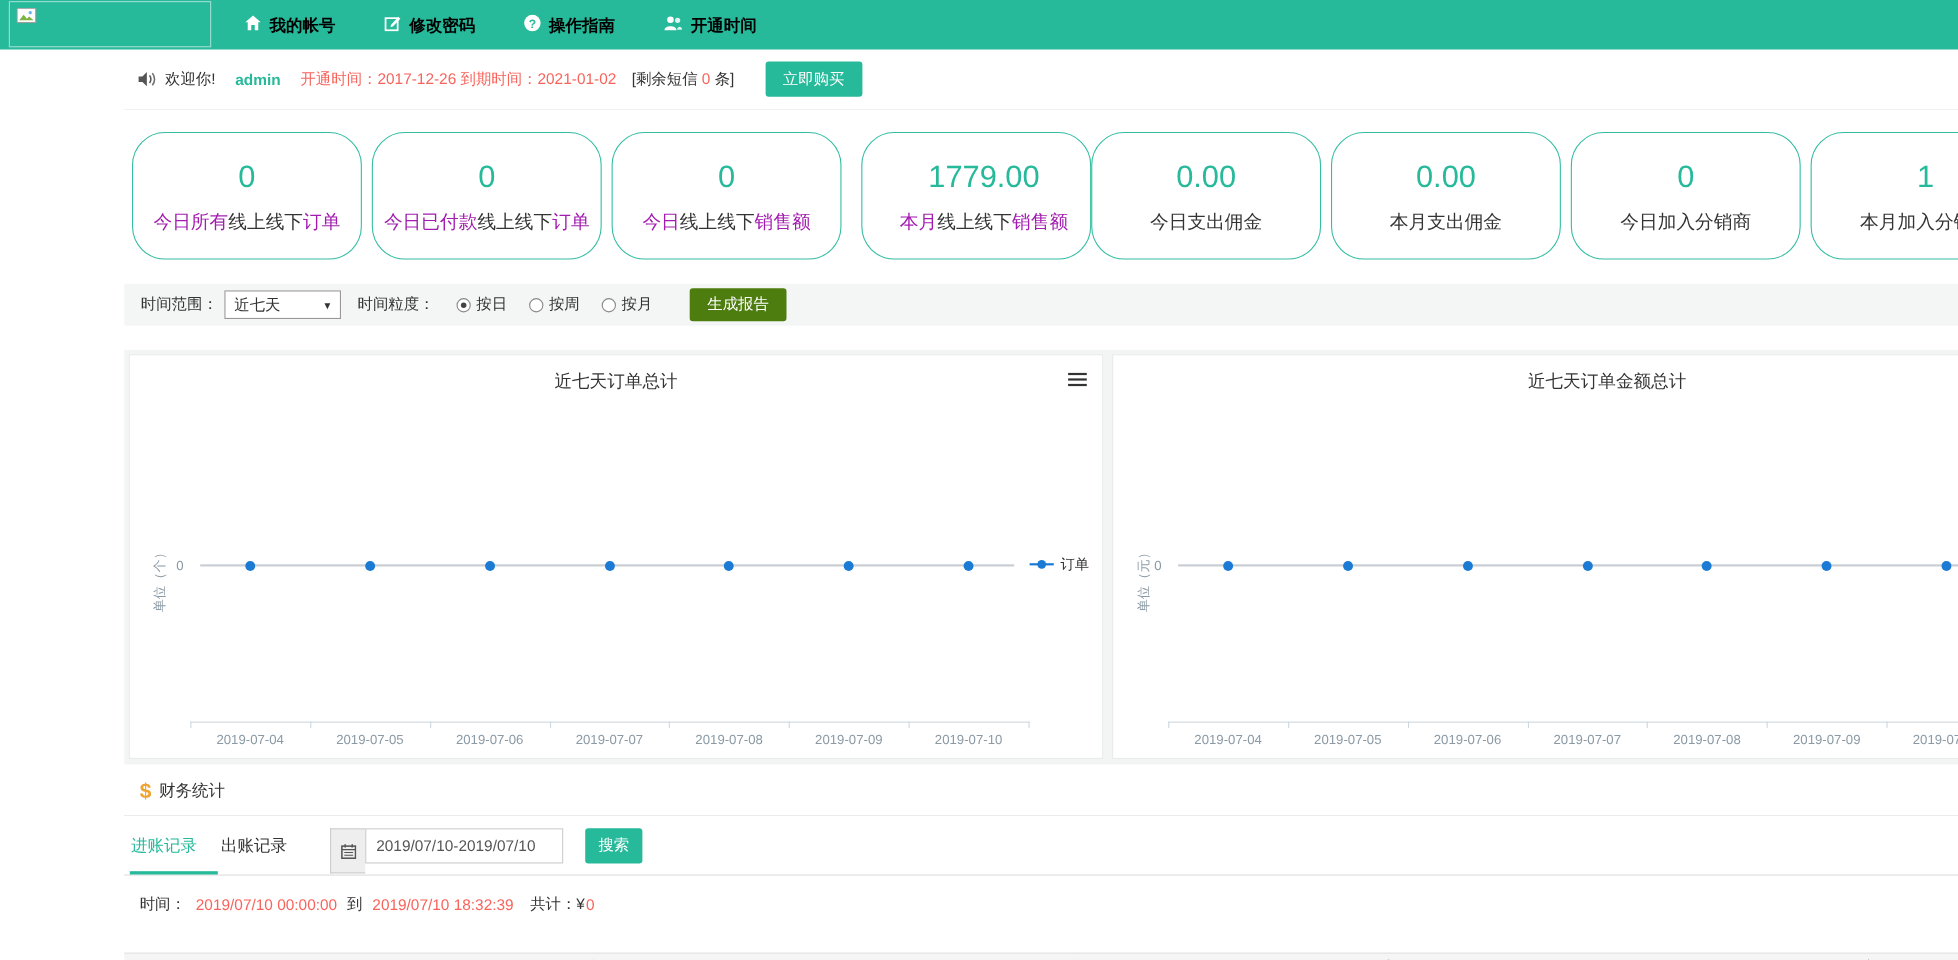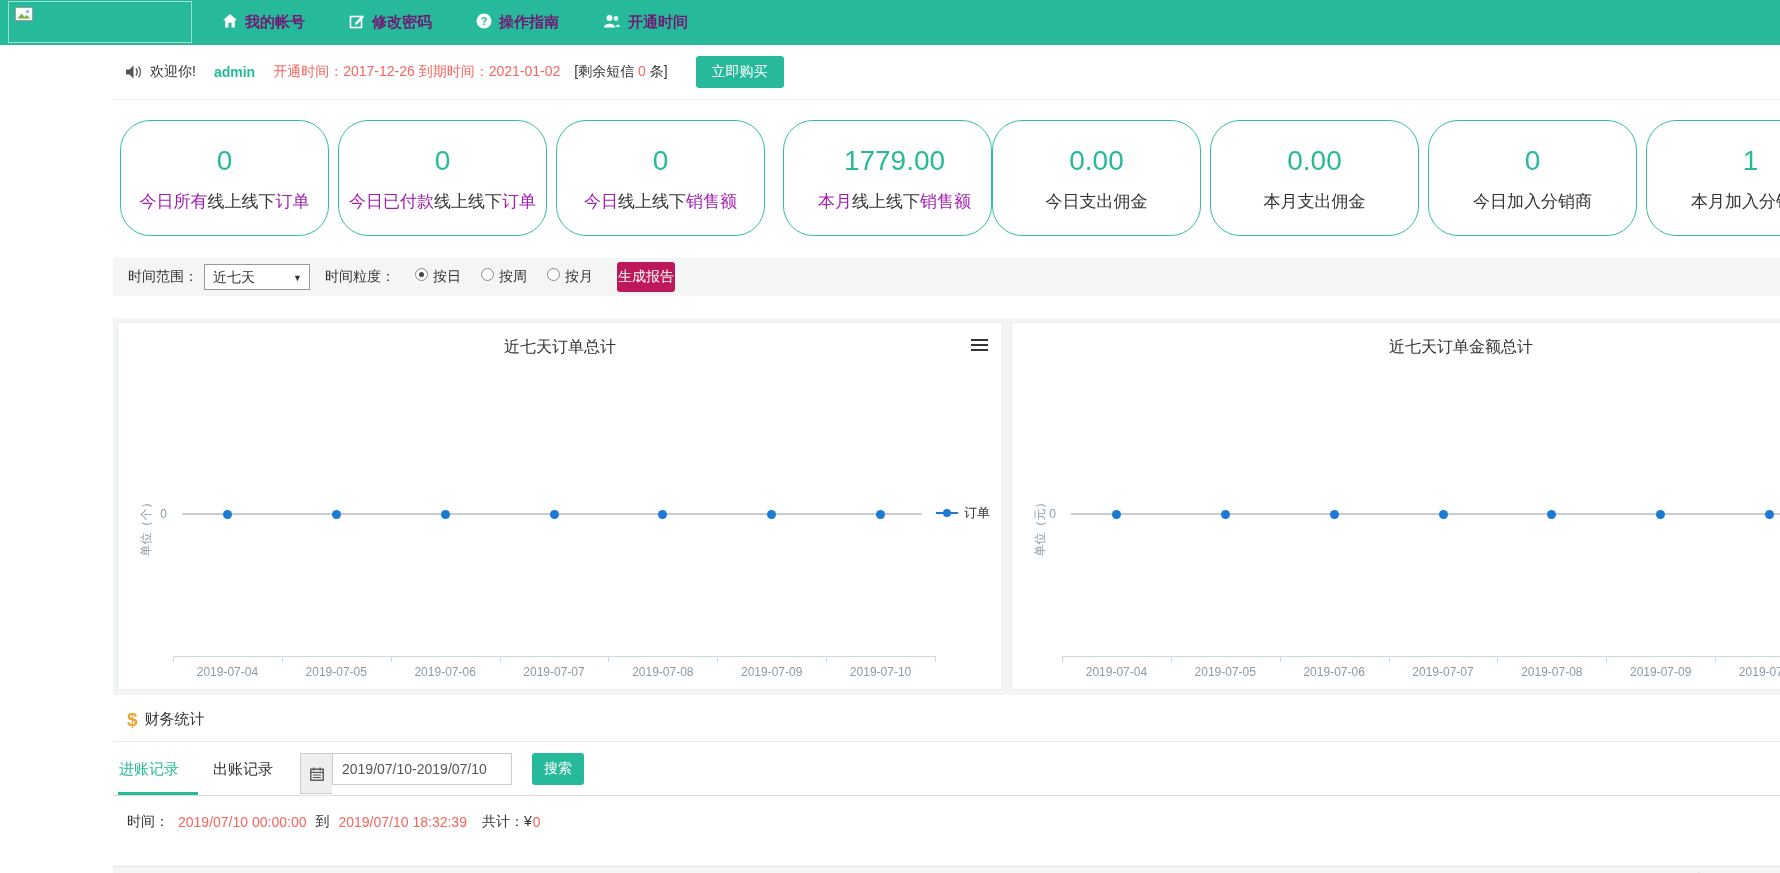--- a/index.html
+++ b/index.html
@@ -4,21 +4,21 @@
 <style>
   *{margin:0;padding:0;box-sizing:border-box}
   body{background:#888}
   .page{position:relative;width:1780px;height:873px;background:#fff;overflow:hidden;
         font-family:"Liberation Sans","DejaVu Sans",sans-serif;color:#333;font-size:14px}
   
   .navbar{position:absolute;left:0;top:0;width:1780px;height:45px;background:#26b99a;z-index:5}
   .logo-box{position:absolute;left:8px;top:1px;width:184px;height:42px;border:1px solid rgba(255,255,255,.55)}
   .logo-box svg{position:absolute;left:6px;top:5px}
   .nav-menu{position:absolute;left:222px;top:0;height:45px;display:flex;align-items:center;gap:44px}
-  .nav-item{display:flex;align-items:flex-end;gap:7px;color:#701a75;font-size:15px;font-weight:bold;cursor:pointer;white-space:nowrap}
+  .nav-item{display:flex;align-items:flex-end;gap:7px;color:#000000;font-size:15px;font-weight:bold;cursor:pointer;white-space:nowrap}
   
   .sidebar{position:absolute;left:0;top:45px;width:113px;height:828px;background:#26b99a;padding-top:11px}
   .side-item{height:49px;line-height:49px;text-align:center;color:#fff;font-size:14px;
              border-bottom:1px solid rgba(255,255,255,.25);cursor:pointer}
   
   .welcome-row{position:absolute;left:113px;top:45px;width:1698px;height:55px;background:#fff;
                border-bottom:1px solid #f0f0f0;display:flex;align-items:center;padding-left:12px}
   .welcome-row .greet{margin-left:8px}
   .welcome-row .user{margin-left:18px;color:#26b99a;font-weight:bold}
   .welcome-row .period{margin-left:18px;color:#f8645c}
@@ -35,26 +35,26 @@
   .stat-label .accent{color:#a21caf}
   .stat-label .dark{color:#333}
   
   .filter-row{position:absolute;left:113px;top:258px;width:1667px;height:38px;background:#f4f6f6;
               display:flex;align-items:center;font-size:14px}
   .filter-row .flabel{margin-left:15px}
   .select-box{position:relative;width:106px;height:26px;border:1px solid #999;background:#fff;
               line-height:24px;padding-left:8px;margin-left:6px;cursor:pointer}
   .select-box .arrow{position:absolute;right:7px;top:1px;font-size:9px;line-height:24px;color:#333}
   .gran-label{margin-left:26px}
-  .radio-opt{margin-left:20px;display:flex;cursor:pointer}
+  .radio-opt{margin-left:20px;display:flex;align-items:center;cursor:pointer}
   .radio{width:13px;height:13px;border:1px solid #888;border-radius:50%;background:#fff;
          display:inline-block;margin-right:5px;position:relative}
   .radio.checked::after{content:"";position:absolute;left:3px;top:3px;width:5px;height:5px;border-radius:50%;background:#444}
-  .report-btn{margin-left:24px;background:#be185d;color:#fff;border:none;border-radius:3px;
-              padding:6px 1px;font-size:14px;cursor:pointer;font-family:inherit}
+  .report-btn{margin-left:34px;background:#4d7c0f;color:#fff;border:none;border-radius:3px;
+              padding:6px 16px;font-size:14px;cursor:pointer;font-family:inherit}
   
   .charts-section{position:absolute;left:113px;top:318px;width:1667px;height:377px;background:#f3f5f5}
   .chart-panel{position:absolute;top:4px;width:886px;height:368px;background:#fff;border:1px solid #e7ebeb}
   #chart-0{left:4px}
   #chart-1{left:898px;width:900px}
   .chart-title{position:absolute;top:14px;left:0;width:100%;text-align:center;font-size:16px;color:#333}
   .menu-icon{position:absolute;width:17px;cursor:pointer}
   .menu-icon div{height:2px;background:#333;margin-bottom:3px}
   .y-name-box{position:absolute;width:90px;height:90px;display:flex;align-items:center;justify-content:center}
   .y-name{white-space:nowrap;font-size:12px;color:#8b9aa5;transform:rotate(-90deg)}
@@ -290,21 +290,21 @@
       </div>
   </div>
 
   <div class="finance-header">
     <span class="dollar">$</span>
     <span>财务统计</span>
   </div>
 
   <div class="tabs-row">
     <span class="tab active" style="left:6px">进账记录</span>
-    <span class="tab" style="left:100px">出账记录</span>
+    <span class="tab" style="left:88px">出账记录</span>
     <div class="tab-underline"></div>
     <div class="date-group">
       <div class="date-addon">
         <svg width="14" height="14" viewBox="0 0 14 14">
           <rect x="0.8" y="2.2" width="12.4" height="11" fill="none" stroke="#555" stroke-width="1.4"></rect>
           <line x1="3.8" y1="0.5" x2="3.8" y2="3.5" stroke="#555" stroke-width="1.4"></line>
           <line x1="10.2" y1="0.5" x2="10.2" y2="3.5" stroke="#555" stroke-width="1.4"></line>
           <line x1="1" y1="5.4" x2="13" y2="5.4" stroke="#555" stroke-width="1.2"></line>
           <line x1="3" y1="8" x2="11" y2="8" stroke="#555" stroke-width="1"></line>
           <line x1="3" y1="10.5" x2="11" y2="10.5" stroke="#555" stroke-width="1"></line>

